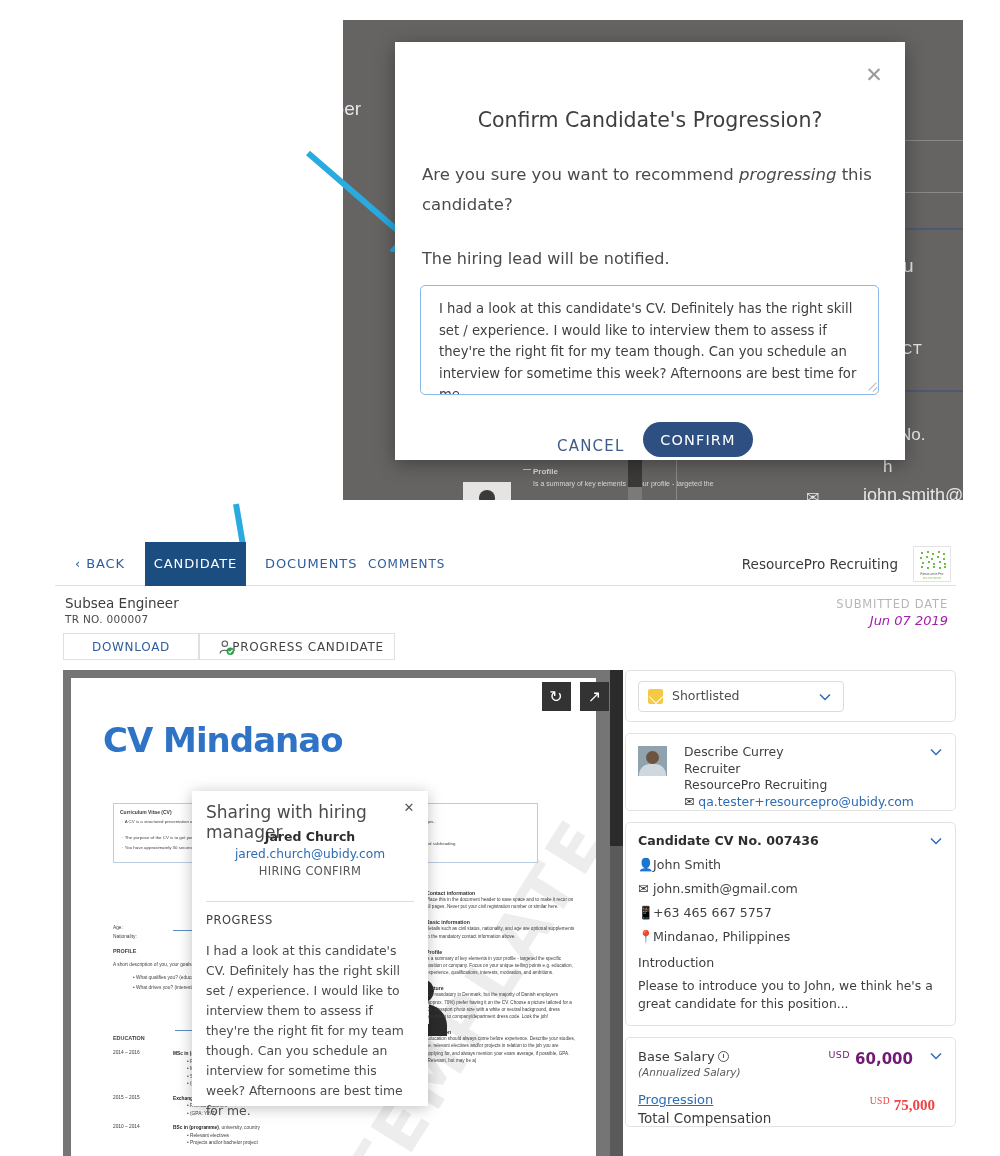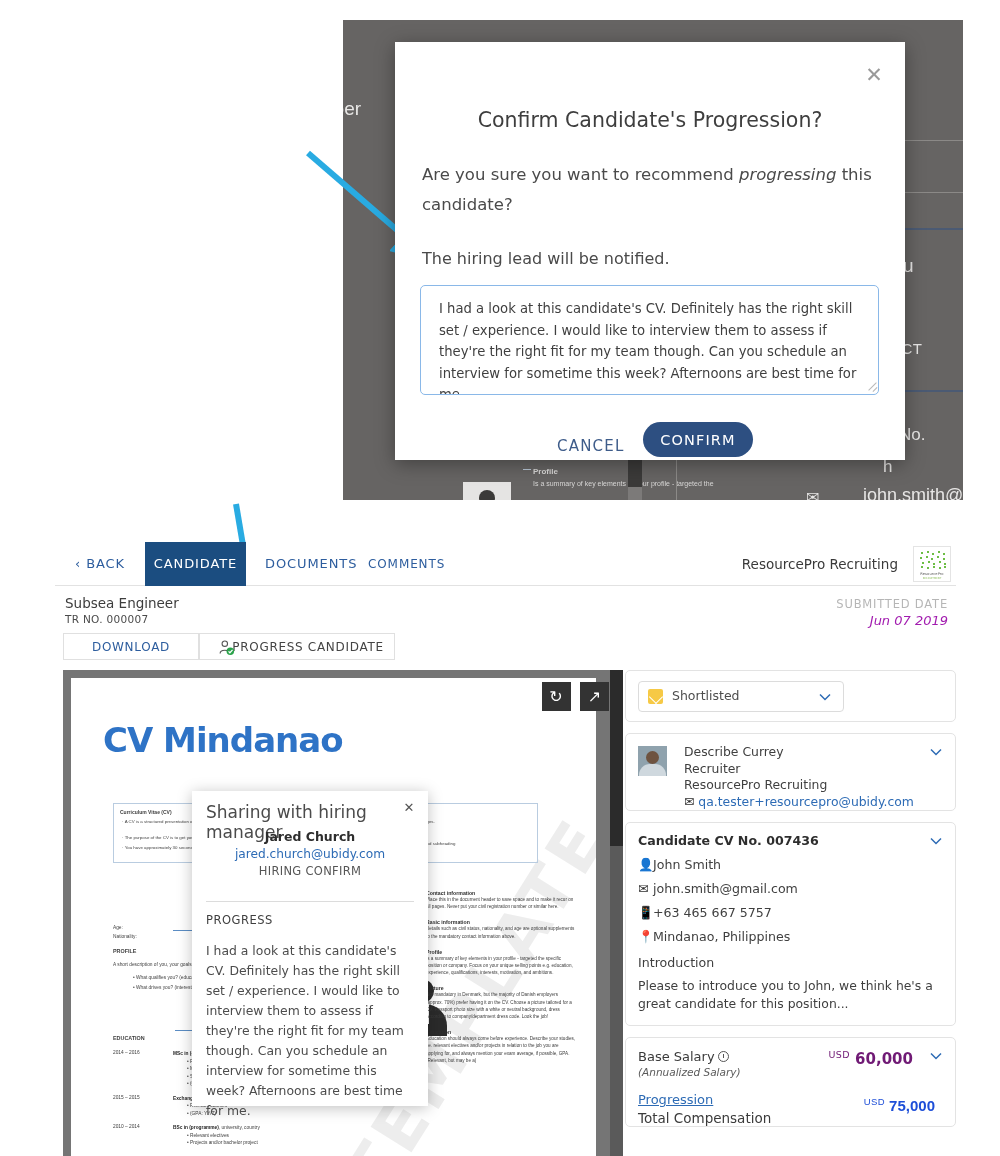--- a/index.html
+++ b/index.html
@@ -299,21 +299,21 @@
   #cv-intro-label { font-size:12.6px; color:#3f3f3f; margin-top:11px; font-family:"DejaVu Sans", sans-serif;}
   #cv-intro-text { font-size:12.4px; color:#3f3f3f; margin-top:7px; line-height:18px; font-family:"DejaVu Sans", sans-serif;}
 
   #salary-card { padding:11px 12px 12px 12px; height:90px; }
   #salary-label { font-size:13px; color:#3b3b3b; font-family:"DejaVu Sans", sans-serif; }
   #salary-sub { font-size:10.5px; color:#5a5a5a; font-style:italic; margin-top:2px; font-family:"DejaVu Sans", sans-serif;}
   #salary-amount { position:absolute; right:42px; top:11px; font-size:15px; font-weight:bold; color:#701a75; font-family:"DejaVu Sans", sans-serif;}
   #salary-amount .cur, #total-amount .cur { font-size:9.5px; font-weight:normal; vertical-align:super; letter-spacing:.4px;}
   #comp-link { margin-top:14px; font-size:13px; color:#2d6bb5; text-decoration:underline; cursor:pointer; font-family:"DejaVu Sans", sans-serif;}
   #total-label { margin-top:3px; font-size:13.5px; color:#3b3b3b; font-family:"DejaVu Sans", sans-serif;}
-  #total-amount { position:absolute; right:20px; bottom:12px; font-size:15px; font-weight:bold; color:#1d4ed8; font-family:Liberation Sans, sans-serif;}
+  #total-amount { position:absolute; right:20px; bottom:12px; font-size:15px; font-weight:bold; color:#ef4444; font-family:Liberation Serif, serif;}
   .clock-ic { display:inline-block; width:11px; height:11px; border:1px solid #555; border-radius:50%; position:relative; vertical-align:-1px; margin-left:3px;}
   .clock-ic:after{content:"";position:absolute;left:4px;top:2px;width:1px;height:4px;background:#555;}
 </style>
 </head>
 <body>
 
 <div id="top-section">
 
   <div id="dim-backdrop">
     <div class="bg-text" id="bg-word-proper">oper</div>

